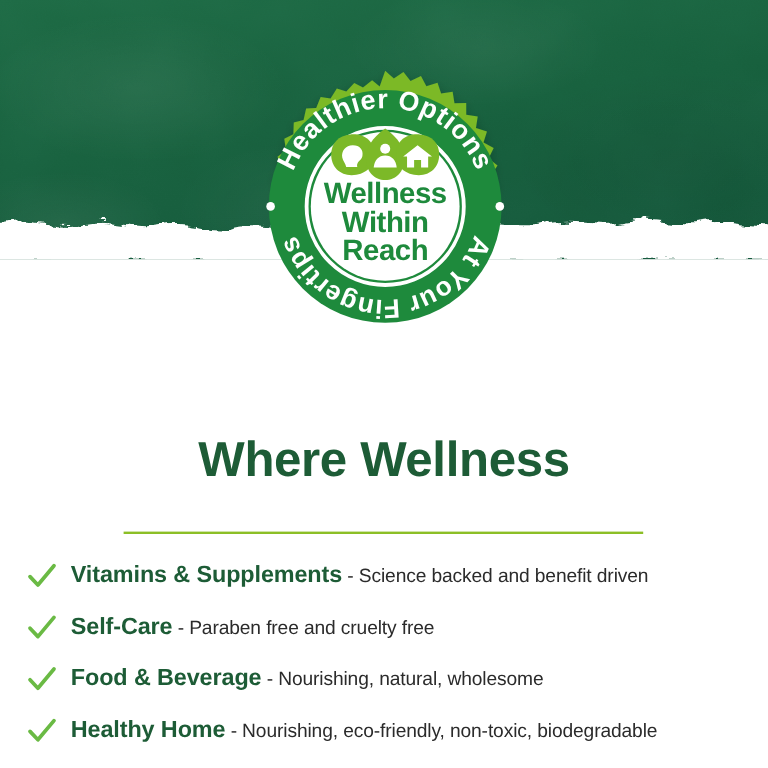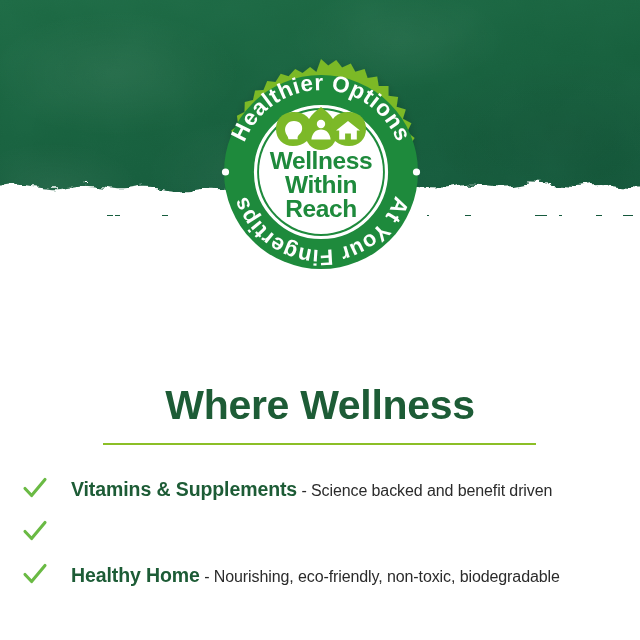--- a/index.html
+++ b/index.html
@@ -63,44 +63,43 @@
     left: 0;
     top: 332px;
     width: 640px;
     text-align: center;
     color: #1d5c36;
     font-size: 41px;
     line-height: 1.20;
     font-weight: 700;
     letter-spacing: -0.3px;
   }
-  .headline .line { display: block; margin-top: 22px; }
+  .headline .line { display: block; }
 
   
   .divider {
     position: absolute;
     left: 103px;
     top: 443px;
     width: 433px;
     height: 2px;
     background: #8cbf26;
   }
 
   
   .bullets {
     position: absolute;
     left: 22px;
     top: 458px;
     width: 612px;
   }
   .bullet-row {
     display: flex;
-    align-items: flex-end;
+    align-items: center;
     height: 43px;
-    gap: 12px;
   }
   .check-icon {
     flex: 0 0 auto;
     width: 26px;
     height: 26px;
     margin-right: 11px;
   }
   .bullet-text {
     white-space: nowrap;
     overflow: hidden;
@@ -245,25 +244,36 @@
 
     <div class="bullet-row">
       <svg class="check-icon" viewBox="0 0 26 26">
         <path d="M3,13.5 L9.6,20.5 L23,4.5" fill="none" stroke="#6aba44" stroke-width="3.1" stroke-linecap="round" stroke-linejoin="round"></path>
       </svg>
       <div class="bullet-text">
         <span class="bullet-title">Vitamins &amp; Supplements</span><span class="bullet-desc"> - </span><span class="bullet-desc">Science backed and benefit driven</span>
       </div>
     </div>
 
-
-    <div class="bullet-row">
-      <svg class="check-icon" viewBox="0 0 26 26">
-        <path d="M3,13.5 L9.6,20.5 L23,4.5" fill="none" stroke="#6aba44" stroke-width="3.1" stroke-linecap="round" stroke-linejoin="round"></path>
-      </svg>
+    <div class="bullet-row">
+      <svg class="check-icon" viewBox="0 0 26 26">
+        <path d="M3,13.5 L9.6,20.5 L23,4.5" fill="none" stroke="#6aba44" stroke-width="3.1" stroke-linecap="round" stroke-linejoin="round"></path>
+      </svg>
+      <div class="bullet-text">
+        <span class="bullet-title">Self-Care</span><span class="bullet-desc"> - </span><span class="bullet-desc">Paraben free and cruelty free</span>
+      </div>
+    </div>
+
+    <div class="bullet-row">
+      <svg class="check-icon" viewBox="0 0 26 26">
+        <path d="M3,13.5 L9.6,20.5 L23,4.5" fill="none" stroke="#6aba44" stroke-width="3.1" stroke-linecap="round" stroke-linejoin="round"></path>
+      </svg>
+      <div class="bullet-text">
+        <span class="bullet-title">Food &amp; Beverage</span><span class="bullet-desc"> - </span><span class="bullet-desc">Nourishing, natural, wholesome</span>
+      </div>
     </div>
 
     <div class="bullet-row">
       <svg class="check-icon" viewBox="0 0 26 26">
         <path d="M3,13.5 L9.6,20.5 L23,4.5" fill="none" stroke="#6aba44" stroke-width="3.1" stroke-linecap="round" stroke-linejoin="round"></path>
       </svg>
       <div class="bullet-text">
         <span class="bullet-title">Healthy Home</span><span class="bullet-desc"> - </span><span class="bullet-desc">Nourishing, eco-friendly, non-toxic, biodegradable</span>
       </div>
     </div>

